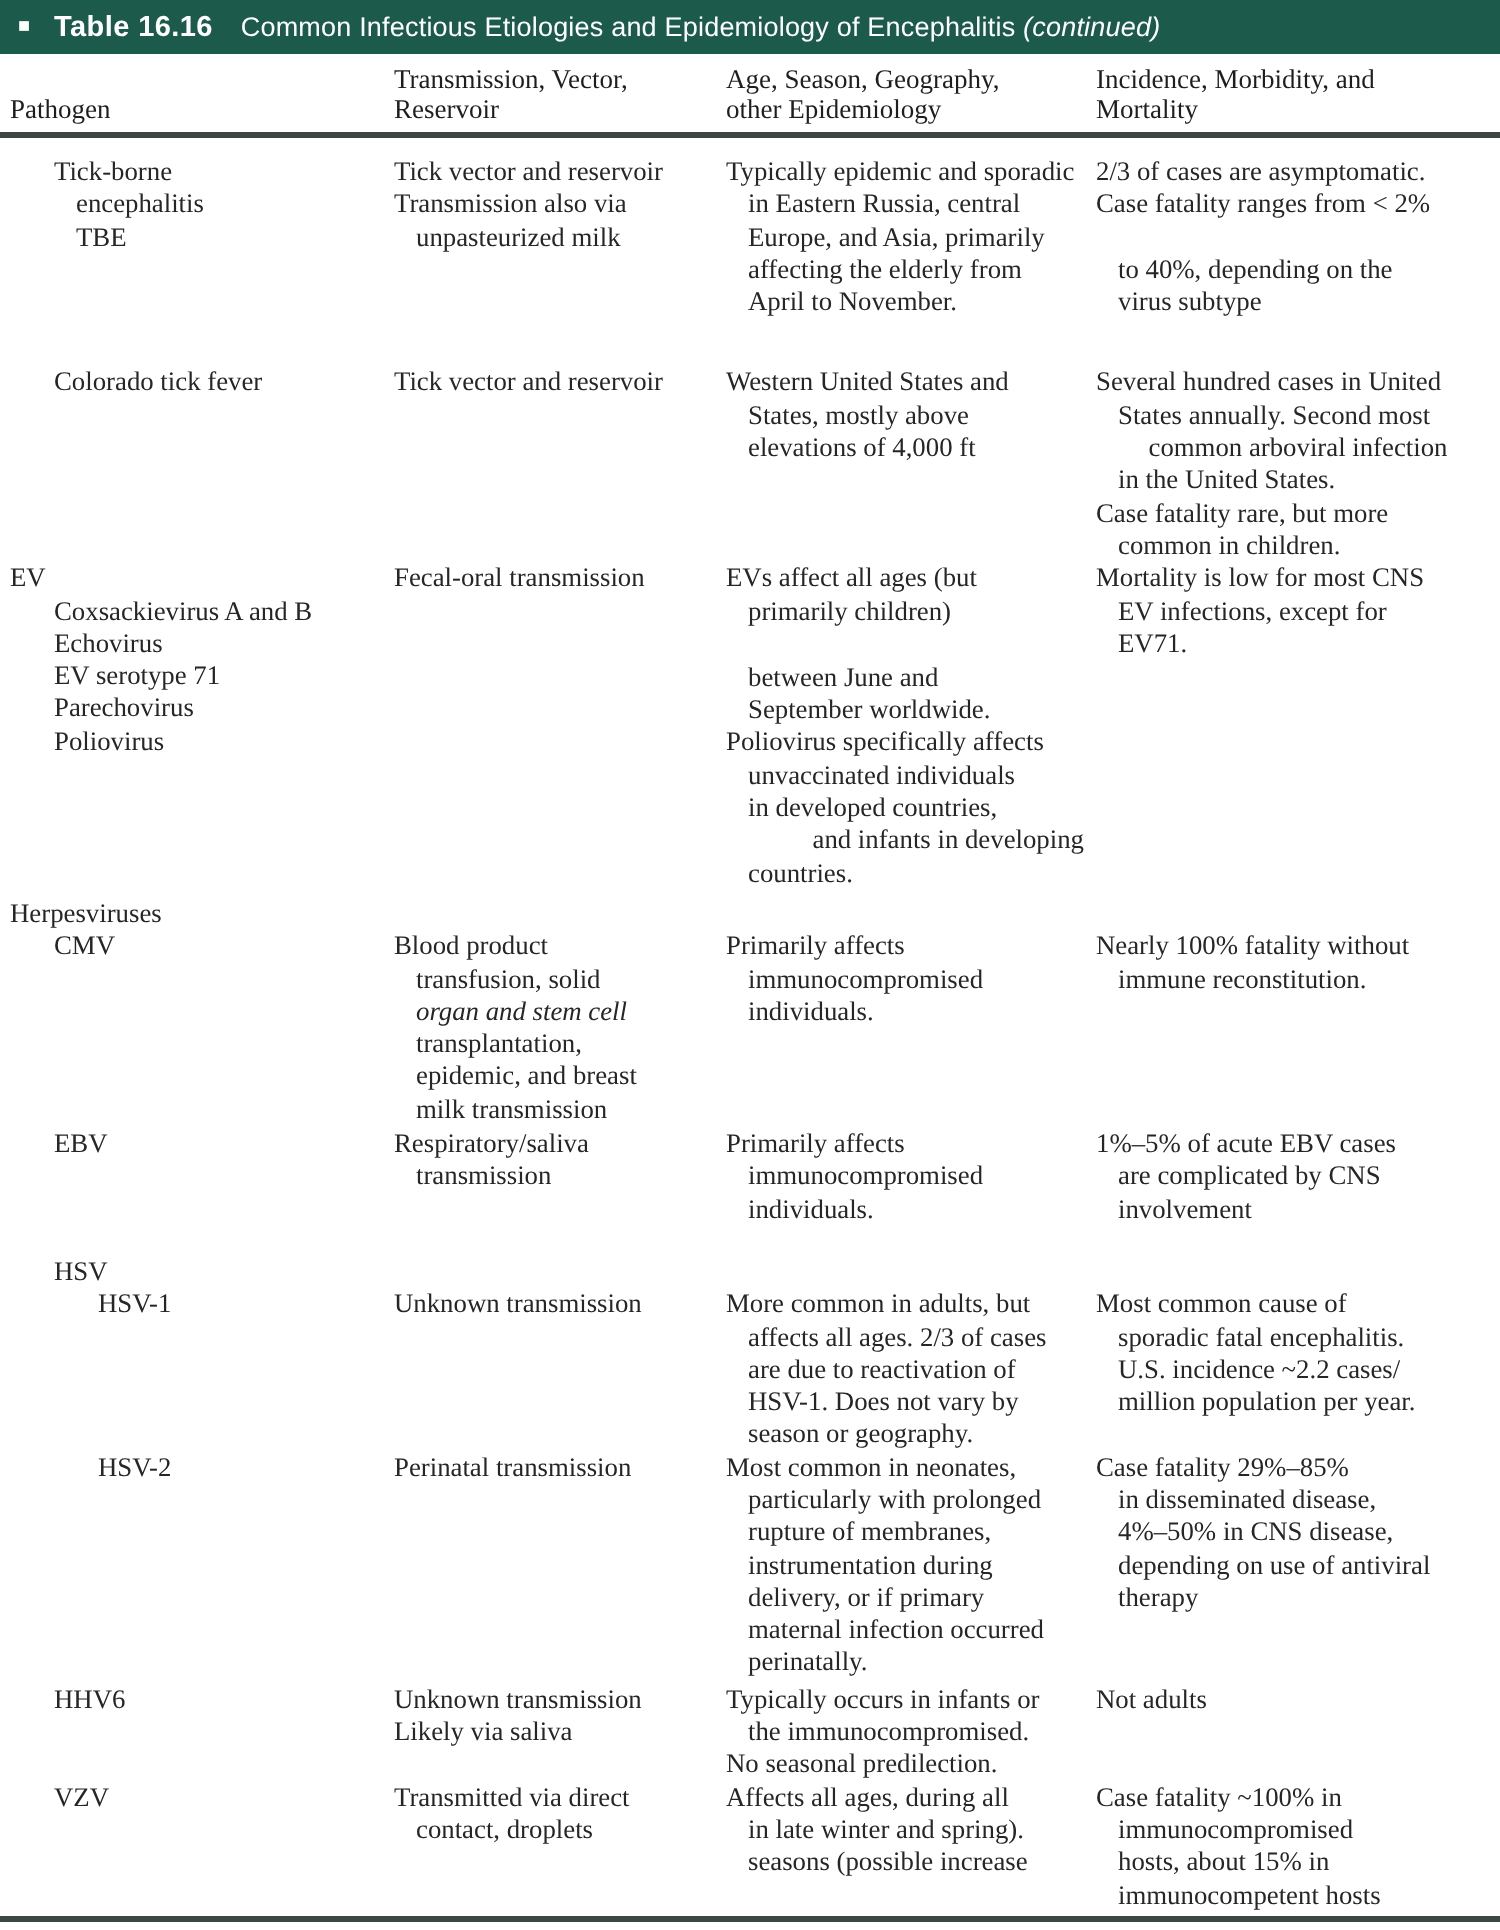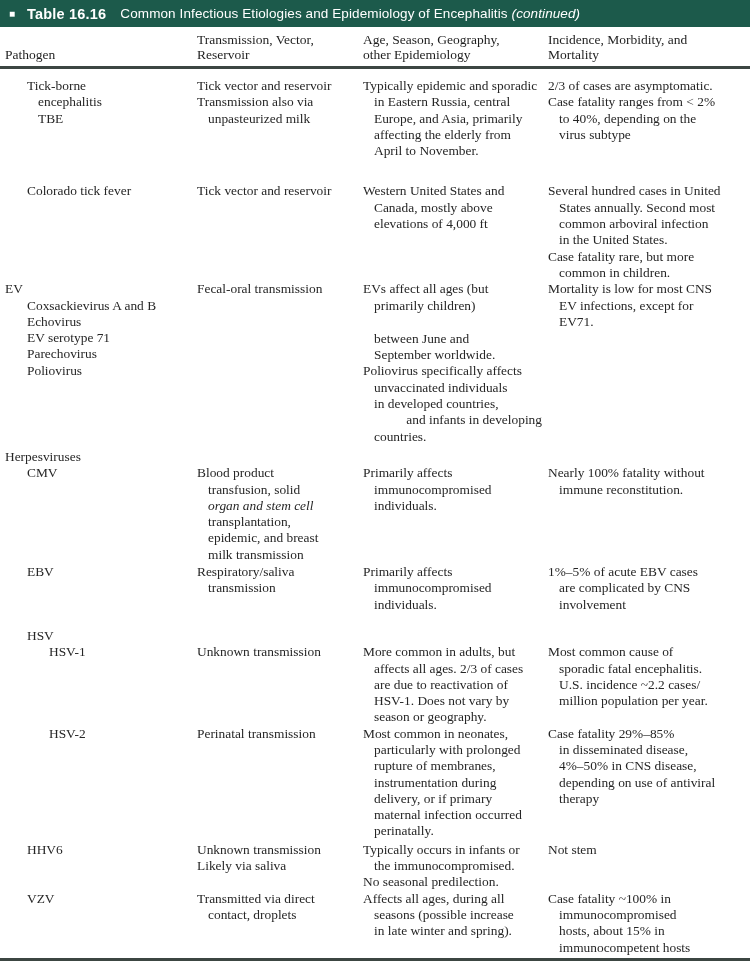--- a/index.html
+++ b/index.html
@@ -96,40 +96,40 @@
       <div class="cell col-age">
         <div class="line" style="padding-left: 0px;">Typically epidemic and sporadic</div>
         <div class="line" style="padding-left: 11px;">in Eastern Russia, central</div>
         <div class="line" style="padding-left: 11px;">Europe, and Asia, primarily</div>
         <div class="line" style="padding-left: 11px;">affecting the elderly from</div>
         <div class="line" style="padding-left: 11px;">April to November.</div>
       </div>
       <div class="cell col-incidence">
         <div class="line" style="padding-left: 0px;">2/3 of cases are asymptomatic.</div>
         <div class="line" style="padding-left: 0px;">Case fatality ranges from &lt; 2%</div>
-        <div class="line" style="padding-left: 11px;">to 40%, depending on the</div>
+        <div class="line" style="padding-left: 11px; margin-top: 16px;">to 40%, depending on the</div>
         <div class="line" style="padding-left: 11px;">virus subtype</div>
       </div>
     </div>
     <div class="trow row-colorado">
       <div class="cell col-pathogen">
         <div class="line" style="padding-left: 22px;">Colorado tick fever</div>
       </div>
       <div class="cell col-transmission">
         <div class="line" style="padding-left: 0px;">Tick vector and reservoir</div>
       </div>
       <div class="cell col-age">
         <div class="line" style="padding-left: 0px;">Western United States and</div>
-        <div class="line" style="padding-left: 11px;">Canada, mostly above</div>
+        <div class="line" style="padding-left: 11px;">States, mostly above</div>
         <div class="line" style="padding-left: 11px;">elevations of 4,000 ft</div>
       </div>
       <div class="cell col-incidence">
         <div class="line" style="padding-left: 0px;">Several hundred cases in United</div>
         <div class="line" style="padding-left: 11px;">States annually. Second most</div>
-        <div class="line" style="padding-left: 11px;">common arboviral infection</div>
+        <div class="line" style="padding-left: 11px; text-align: center;">common arboviral infection</div>
         <div class="line" style="padding-left: 11px;">in the United States.</div>
         <div class="line" style="padding-left: 0px;">Case fatality rare, but more</div>
         <div class="line" style="padding-left: 11px;">common in children.</div>
       </div>
     </div>
     <div class="trow row-ev">
       <div class="cell col-pathogen">
         <div class="line" style="padding-left: 0px;">EV</div>
         <div class="line" style="padding-left: 22px;">Coxsackievirus A and B</div>
         <div class="line" style="padding-left: 22px;">Echovirus</div>
@@ -266,35 +266,35 @@
       <div class="cell col-transmission">
         <div class="line" style="padding-left: 0px;">Unknown transmission</div>
         <div class="line" style="padding-left: 0px;">Likely via saliva</div>
       </div>
       <div class="cell col-age">
         <div class="line" style="padding-left: 0px;">Typically occurs in infants or</div>
         <div class="line" style="padding-left: 11px;">the immunocompromised.</div>
         <div class="line" style="padding-left: 0px;">No seasonal predilection.</div>
       </div>
       <div class="cell col-incidence">
-        <div class="line" style="padding-left: 0px;">Not stem</div>
+        <div class="line" style="padding-left: 0px;">Not adults</div>
       </div>
     </div>
     <div class="trow row-vzv">
       <div class="cell col-pathogen">
         <div class="line" style="padding-left: 22px;">VZV</div>
       </div>
       <div class="cell col-transmission">
         <div class="line" style="padding-left: 0px;">Transmitted via direct</div>
         <div class="line" style="padding-left: 11px;">contact, droplets</div>
       </div>
       <div class="cell col-age">
         <div class="line" style="padding-left: 0px;">Affects all ages, during all</div>
+        <div class="line" style="padding-left: 11px;">in late winter and spring).</div>
         <div class="line" style="padding-left: 11px;">seasons (possible increase</div>
-        <div class="line" style="padding-left: 11px;">in late winter and spring).</div>
       </div>
       <div class="cell col-incidence">
         <div class="line" style="padding-left: 0px;">Case fatality ~100% in</div>
         <div class="line" style="padding-left: 11px;">immunocompromised</div>
         <div class="line" style="padding-left: 11px;">hosts, about 15% in</div>
         <div class="line" style="padding-left: 11px;">immunocompetent hosts</div>
       </div>
     </div>
   </div>
 

